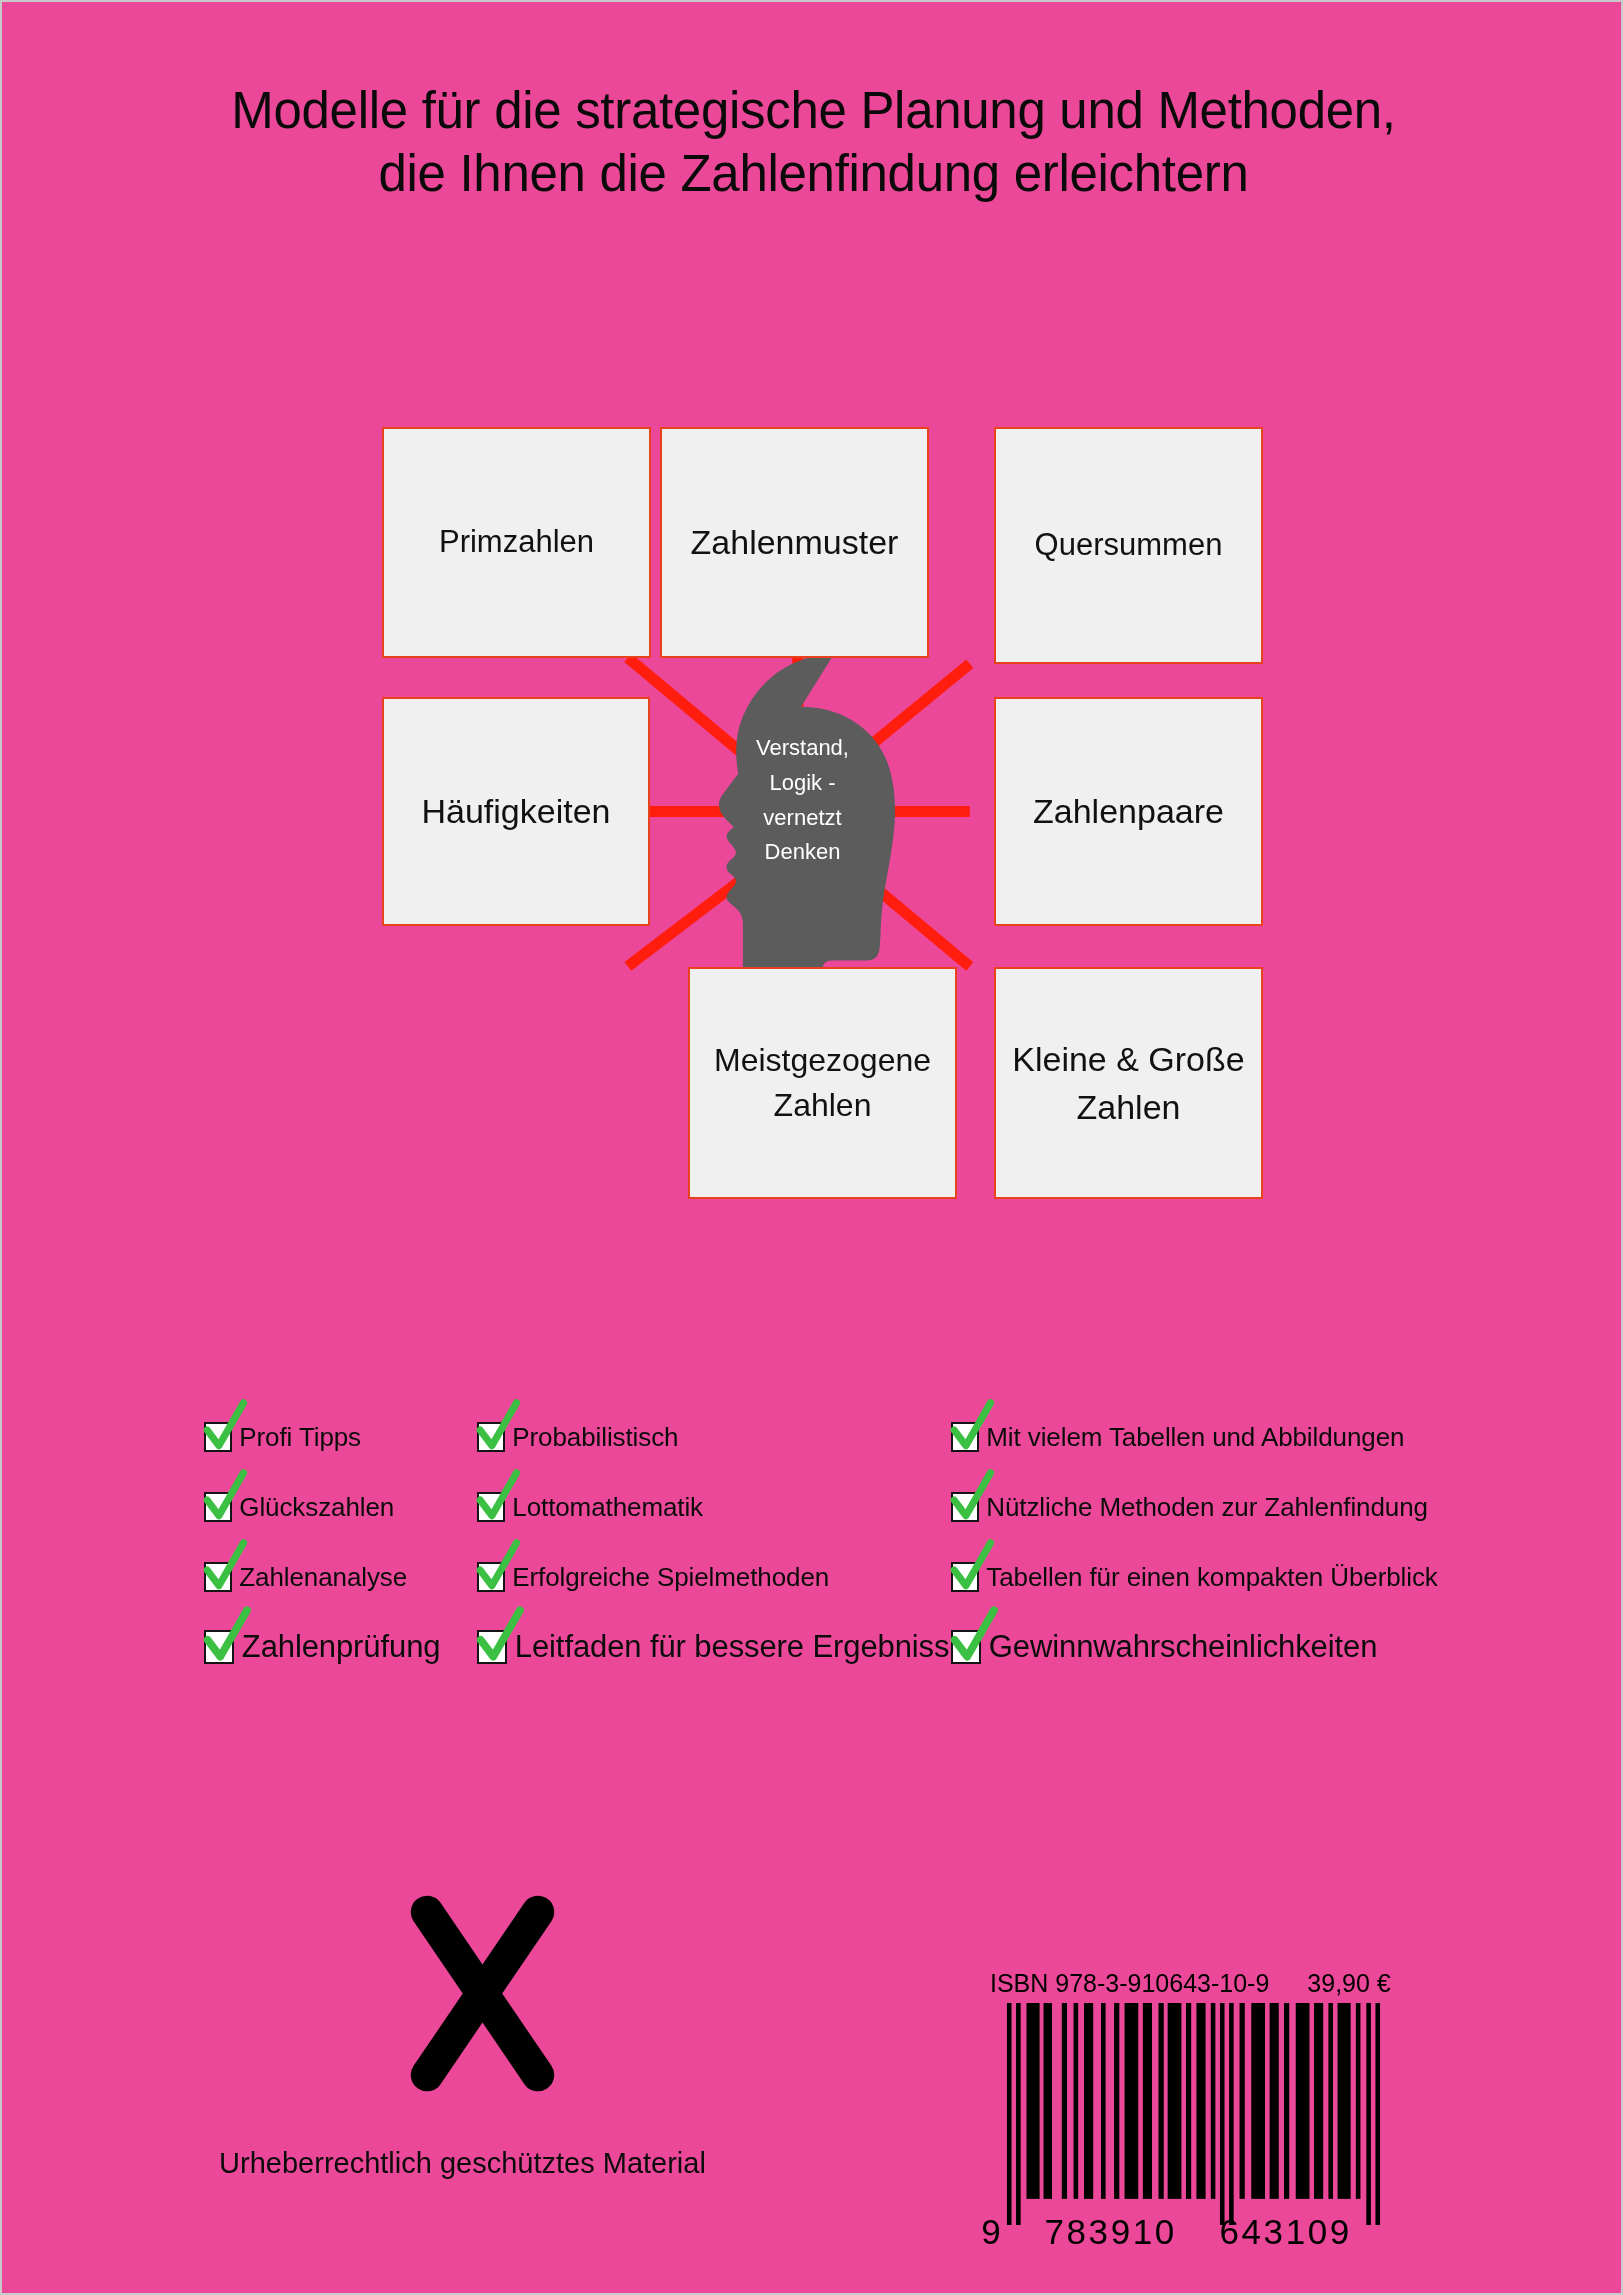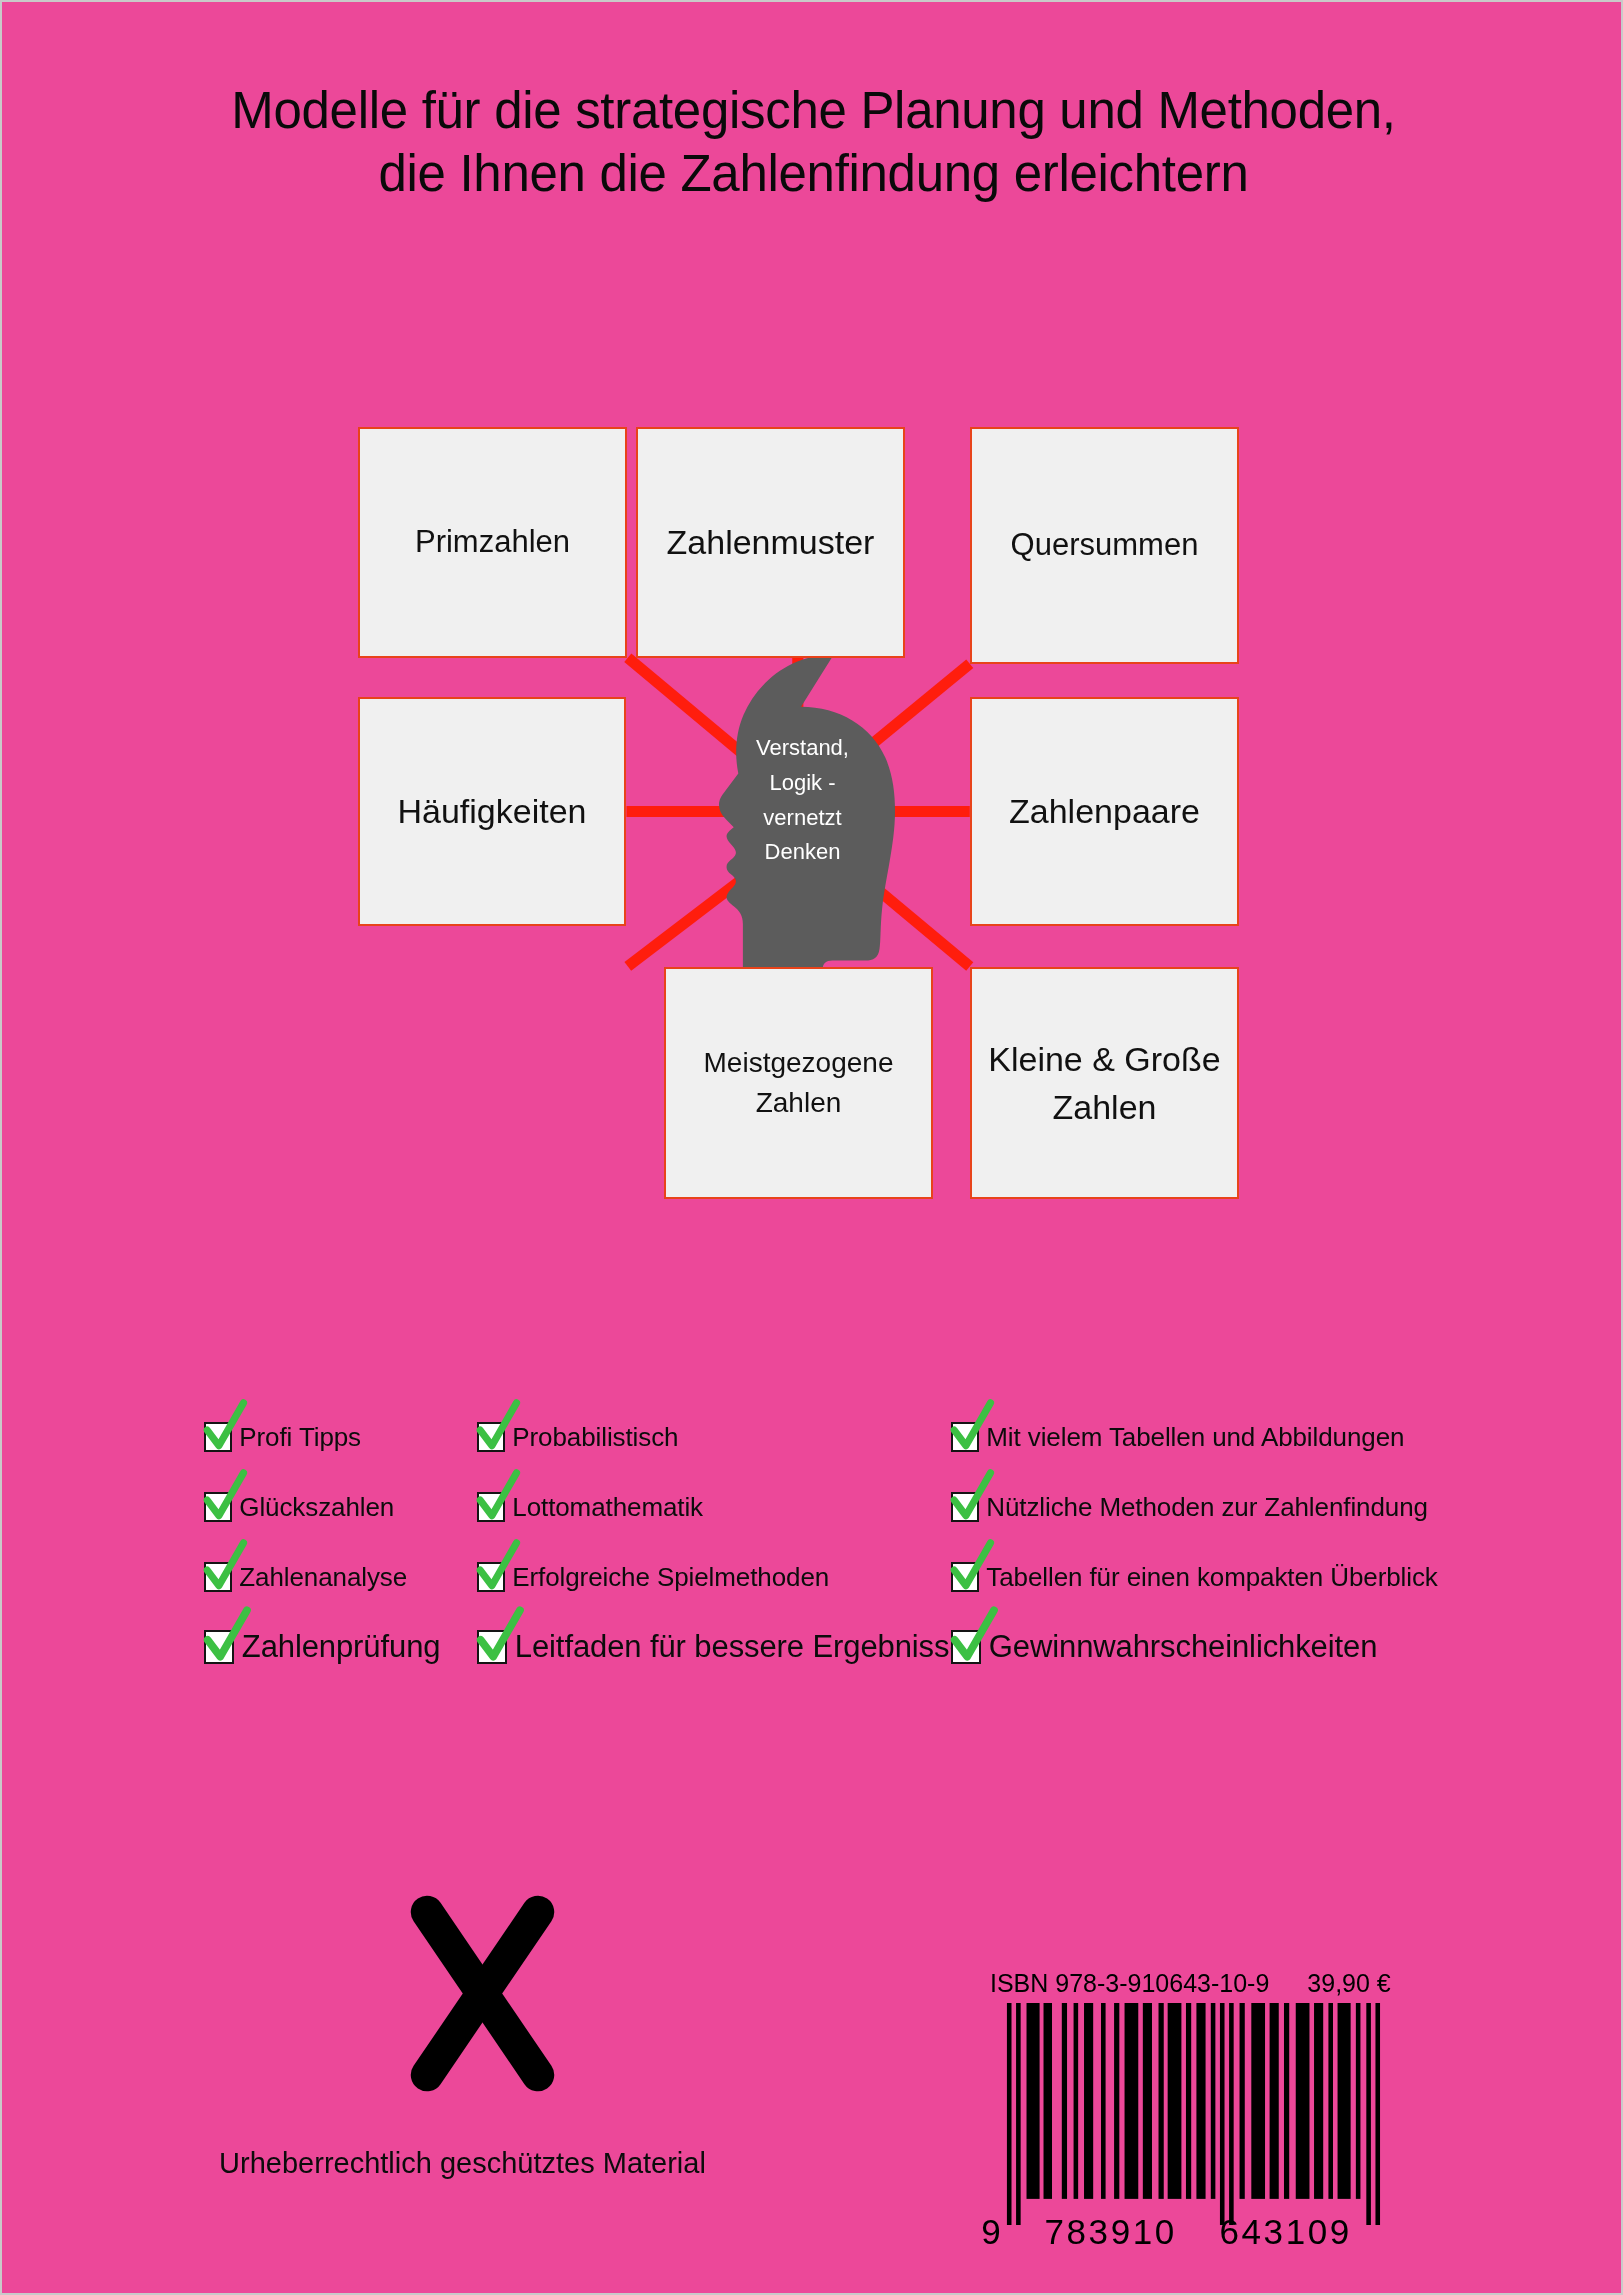--- a/index.html
+++ b/index.html
@@ -53,30 +53,31 @@
     border: 2.6px solid #e8431a;
     box-sizing: border-box;
     display: flex;
     align-items: center;
     justify-content: center;
     text-align: center;
     color: #111111;
     font-family: "Liberation Sans", sans-serif;
     line-height: 1.42;
     padding: 0 9.2px;
+    margin-left: 24px;
   }
   .node-box .lbl { display: block; width: 100%; }
 
   .nb-primzahlen     { left: 356px;  top: 425px;  width: 269px; height: 231px; font-size: 31px; }
   .nb-zahlenmuster   { left: 634px; top: 425px;  width: 269px; height: 231px; font-size: 34px; }
   .nb-quersummen     { left: 968px; top: 425px;  width: 269px; height: 237px; font-size: 31px; }
   .nb-haeufigkeiten  { left: 356px;  top: 695px; width: 268px; height: 229px; font-size: 34px; }
   .nb-zahlenpaare    { left: 968px; top: 695px; width: 269px; height: 229px; font-size: 34px; }
   .nb-gerade         { left: 356px;  top: 965px; width: 269px; height: 232px; font-size: 29px; }
-  .nb-meist          { left: 662px; top: 965px; width: 269px; height: 232px; font-size: 28px; }
+  .nb-meist          { left: 662px; top: 965px; width: 269px; height: 232px; font-size: 32px; }
   .nb-kleine         { left: 968px; top: 965px; width: 269px; height: 232px; font-size: 34px; }
 
   .head-label {
     position: absolute;
     left: 732px;
     top: 729px;
     width: 137px;
     text-align: center;
     color: #ffffff;
     font-family: "Liberation Sans", sans-serif;

